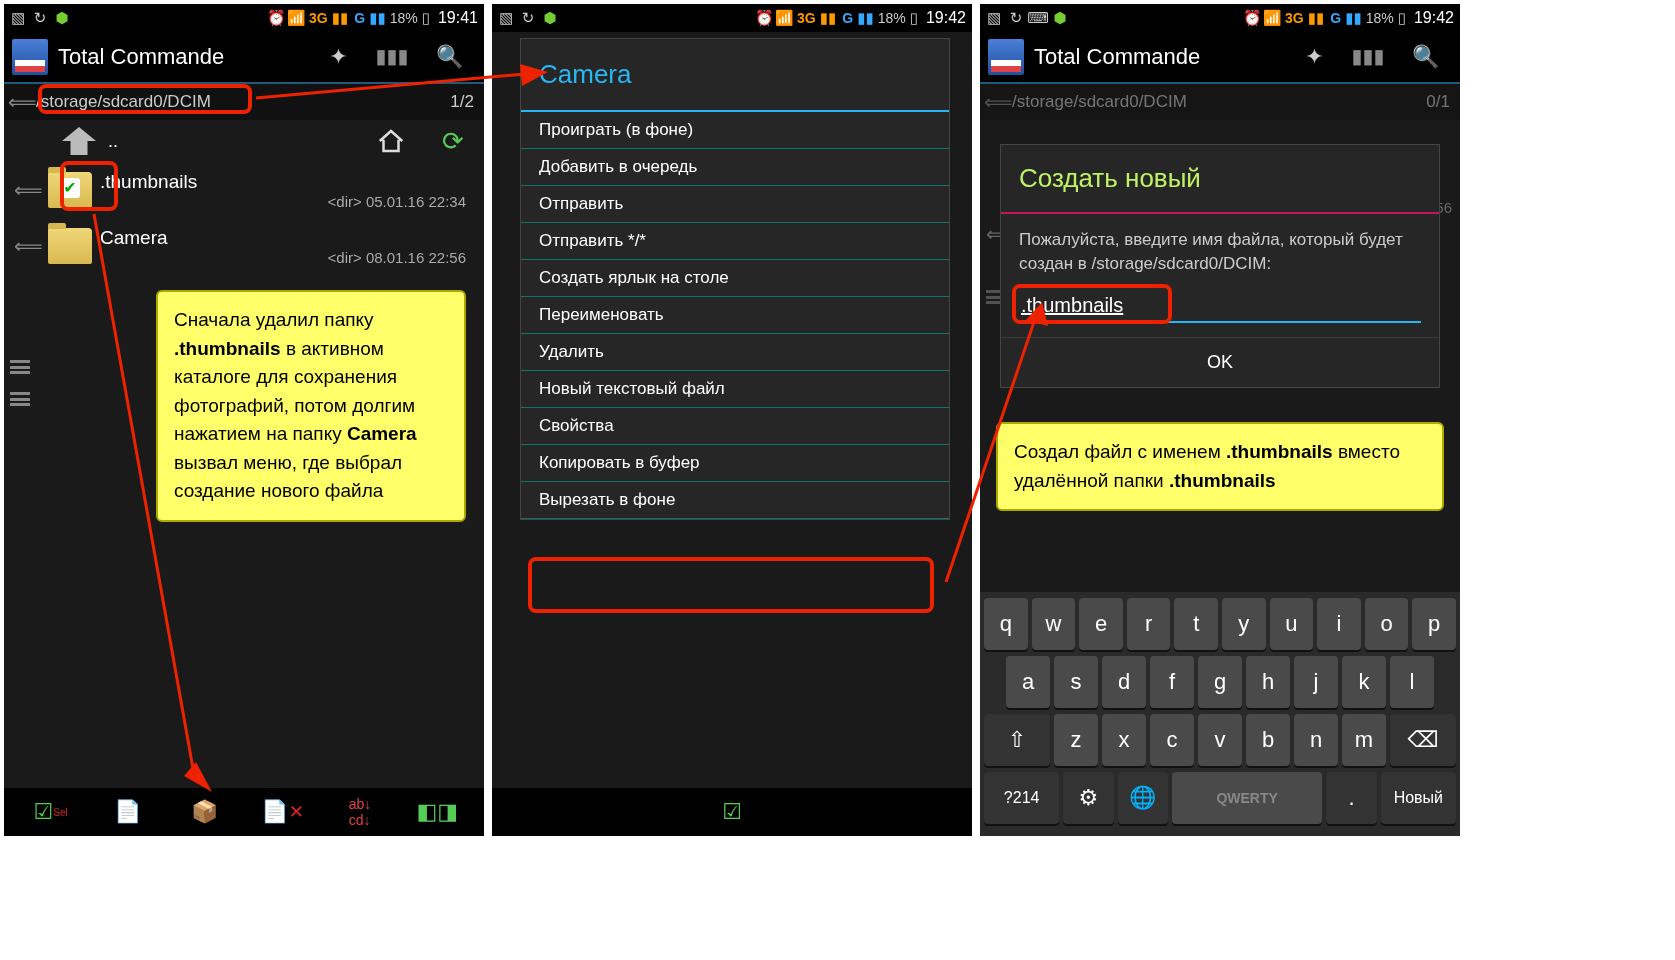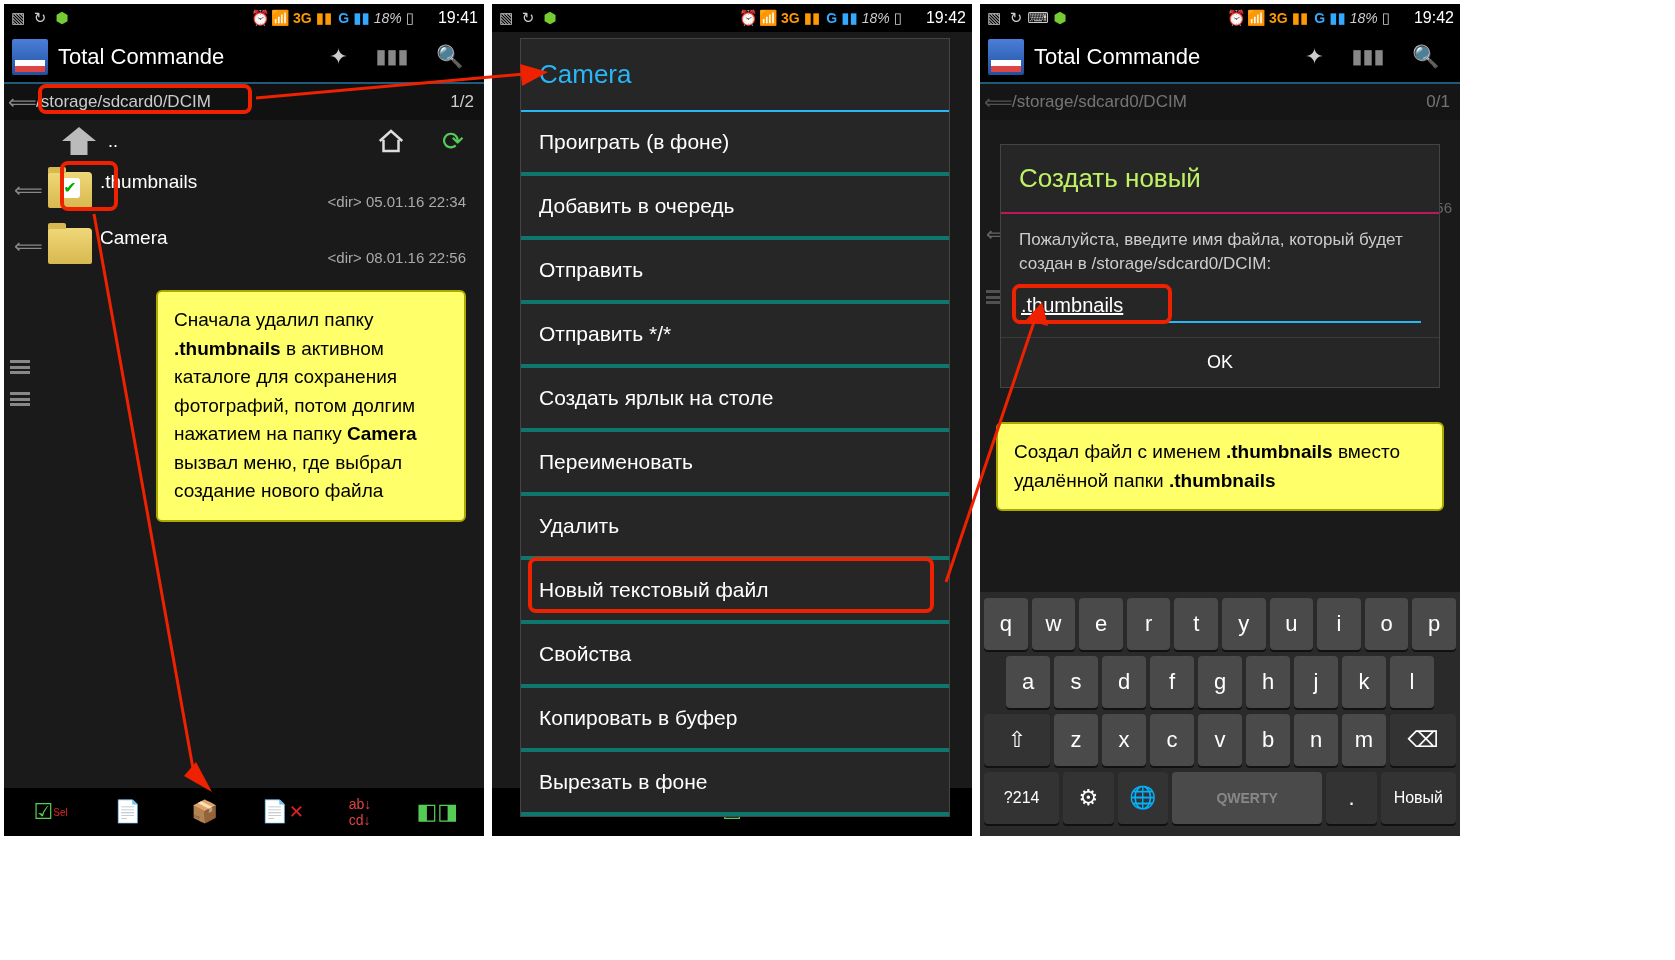--- a/index.html
+++ b/index.html
@@ -6,22 +6,22 @@
   body { background: #fff; font-family: Arial, sans-serif; display: flex; gap: 8px; padding: 4px; }
   .screen { width: 480px; height: 832px; background: #1a1a1a; display: flex; flex-direction: column; position: relative; overflow: hidden; }
   
   
   .status-bar { height: 28px; background: #000; display: flex; align-items: center; padding: 0 6px; color: #ccc; font-size: 15px; justify-content: space-between; }
   .status-left { display: flex; gap: 6px; align-items: center; }
   .status-right { display: flex; gap: 4px; align-items: center; }
   .status-icon { width: 16px; height: 16px; display: inline-flex; align-items: center; justify-content: center; }
   .sig-3g { color: #f90; font-weight: bold; font-size: 14px; }
   .sig-g { color: #3af; font-weight: bold; font-size: 14px; margin-left: 2px; }
-  .battery-pct { color: #ccc; font-size: 14px; font-style: italic; }
-  .time { color: #fff; font-size: 16px; margin-left: 20px; text-align: right; }
+  .battery-pct { color: #ccc; font-size: 14px; }
+  .time { color: #fff; font-size: 16px; margin-left: 4px; text-align: right; }
   
   
   .app-bar { height: 52px; background: #000; display: flex; align-items: center; padding: 0 8px; color: #fff; border-bottom: 2px solid #1e5a7a; }
   .app-icon { width: 36px; height: 36px; background: linear-gradient(#4a7fd8,#2050a0); border-radius: 2px; margin-right: 10px; display: flex; flex-direction: column; justify-content: flex-end; padding: 3px; }
   .app-icon .disk { background: #d44; height: 12px; border-top: 6px solid #fff; }
   .app-title { font-size: 22px; flex: 1; overflow: hidden; white-space: nowrap; }
   .app-actions { display: flex; gap: 28px; padding-right: 12px; }
   
   
   .path-bar { display: flex; align-items: center; height: 36px; background: #111; color: #ccc; font-size: 17px; padding: 0 4px; }
@@ -60,21 +60,21 @@
   
   
   .red-box { position: absolute; border: 4px solid #e20; border-radius: 8px; z-index: 6; pointer-events: none; }
   
   
   .arrow { position: absolute; z-index: 7; pointer-events: none; }
   
   
   .context-menu { position: absolute; top: 34px; left: 28px; right: 22px; background: #262626; z-index: 4; border: 1px solid #444; max-height: 792px; }
   .menu-title { color: #29b6f6; font-size: 26px; padding: 20px 18px; border-bottom: 2px solid #29b6f6; }
-  .menu-item { color: #fff; font-size: 21px; padding: 18px 18px; border-bottom: 4px solid #0f766e; }
+  .menu-item { color: #fff; font-size: 17px; padding: 8px 18px; border-bottom: 1px solid #0f766e; }
   
   
   .dialog { position: absolute; top: 140px; left: 20px; right: 20px; background: #262626; border: 1px solid #444; z-index: 4; }
   .dialog-title { color: #bef264; font-size: 26px; padding: 18px; border-bottom: 2px solid #be185d; }
   .dialog-msg { color: #ccc; font-size: 17px; padding: 14px 18px 6px; line-height: 1.4; }
   .dialog-input { margin: 8px 18px 14px; border-bottom: 2px solid #29b6f6; padding: 4px 2px; }
   .dialog-input-text { color: #fff; font-size: 20px; }
   .dialog-ok { text-align: center; color: #fff; font-size: 18px; padding: 14px; border-top: 1px solid #3a3a3a; }
   
   

